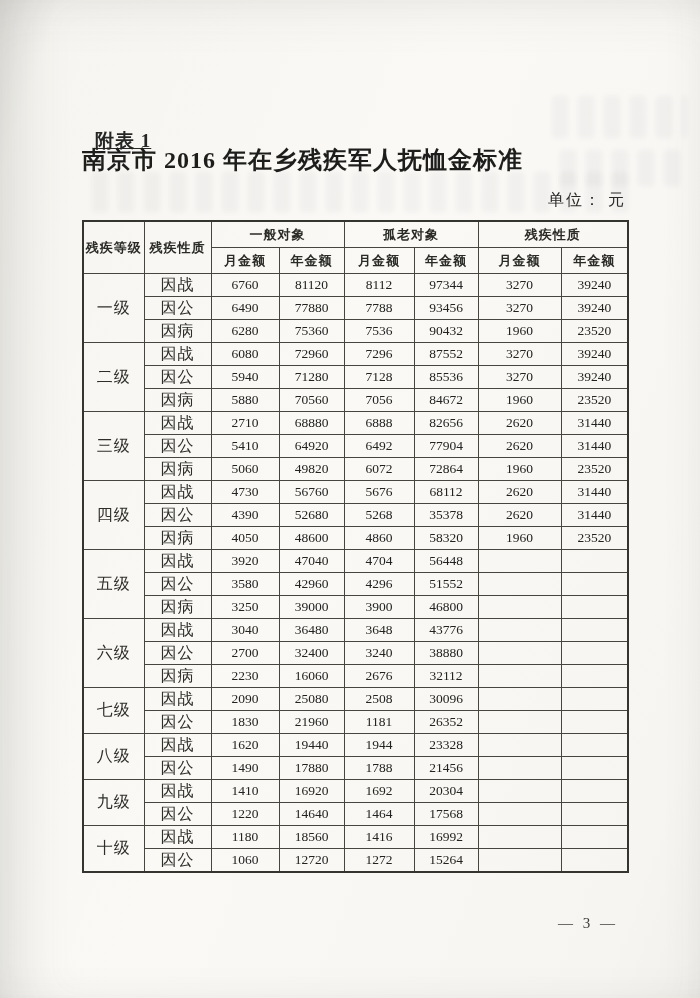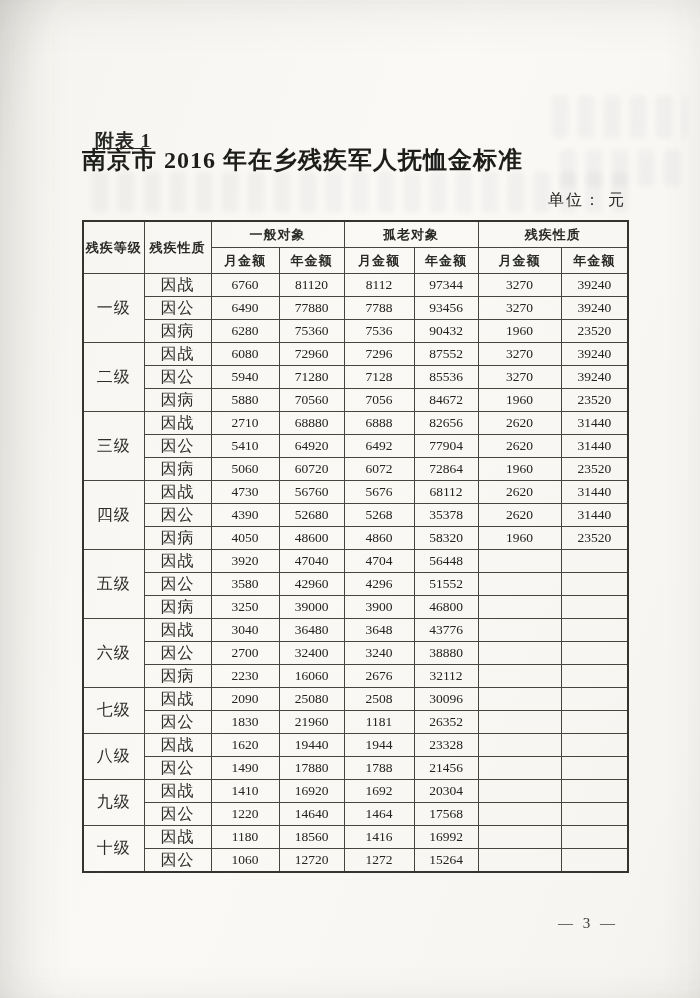--- a/index.html
+++ b/index.html
@@ -174,21 +174,21 @@
           <td class="num-cell">5410</td>
           <td class="num-cell">64920</td>
           <td class="num-cell">6492</td>
           <td class="num-cell">77904</td>
           <td class="num-cell">2620</td>
           <td class="num-cell">31440</td>
         </tr>
         <tr>
           <td class="nature-cell">因病</td>
           <td class="num-cell">5060</td>
-          <td class="num-cell">60720</td>
+          <td class="num-cell">49820</td>
           <td class="num-cell">6072</td>
           <td class="num-cell">72864</td>
           <td class="num-cell">1960</td>
           <td class="num-cell">23520</td>
         </tr>
         <tr>
           <td rowspan="3" class="level-cell">四级</td>
           <td class="nature-cell">因战</td>
           <td class="num-cell">4730</td>
           <td class="num-cell">56760</td>

